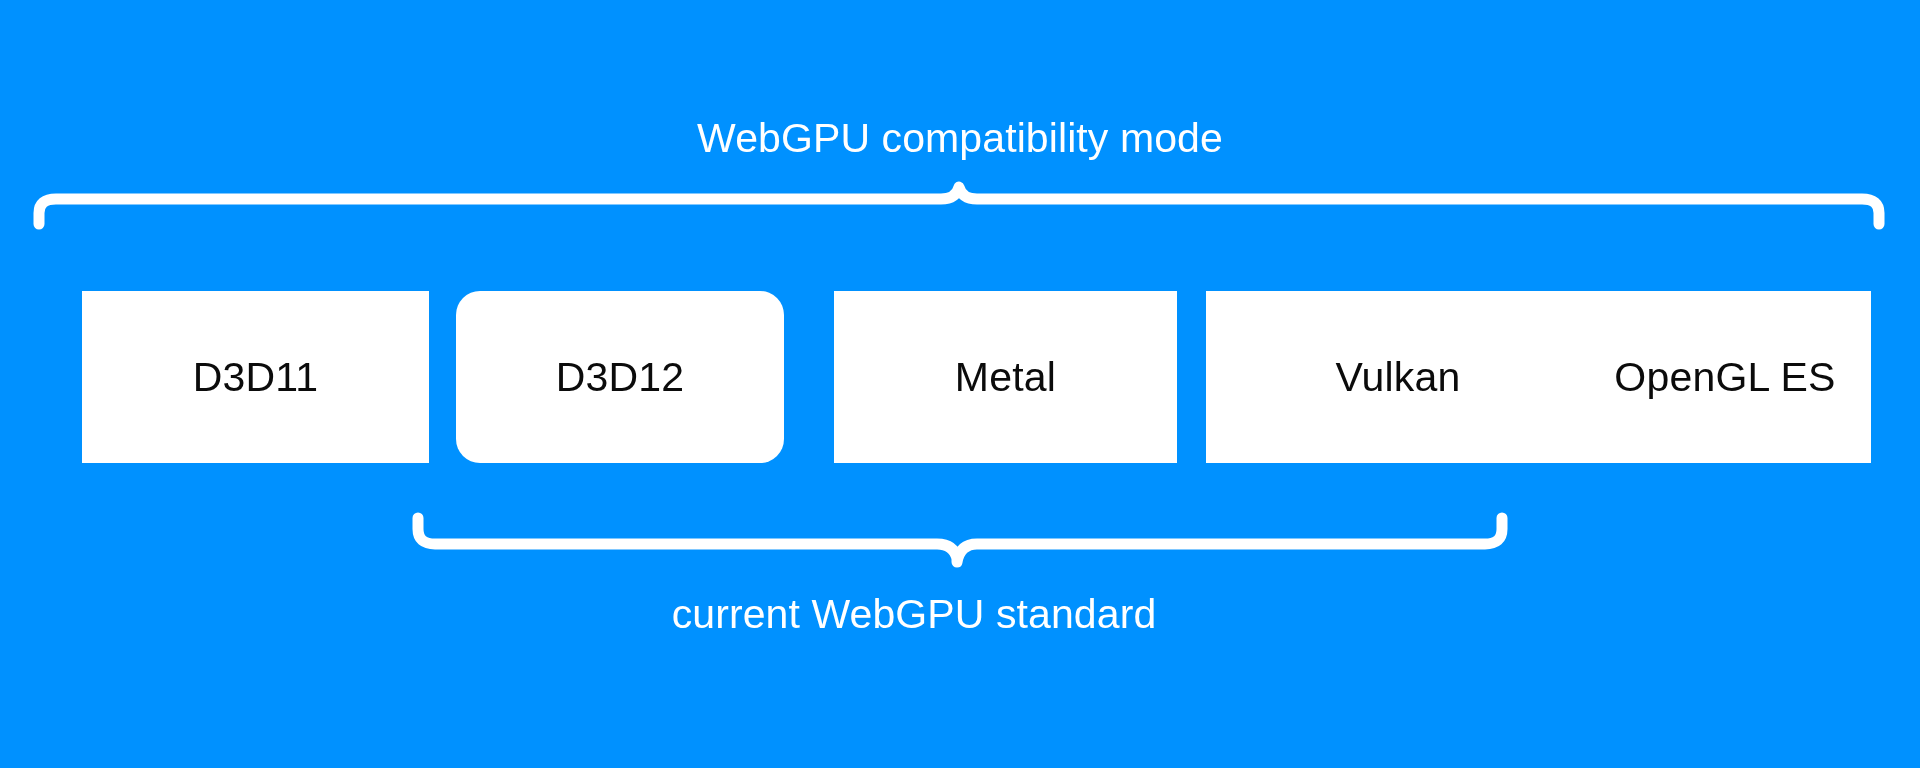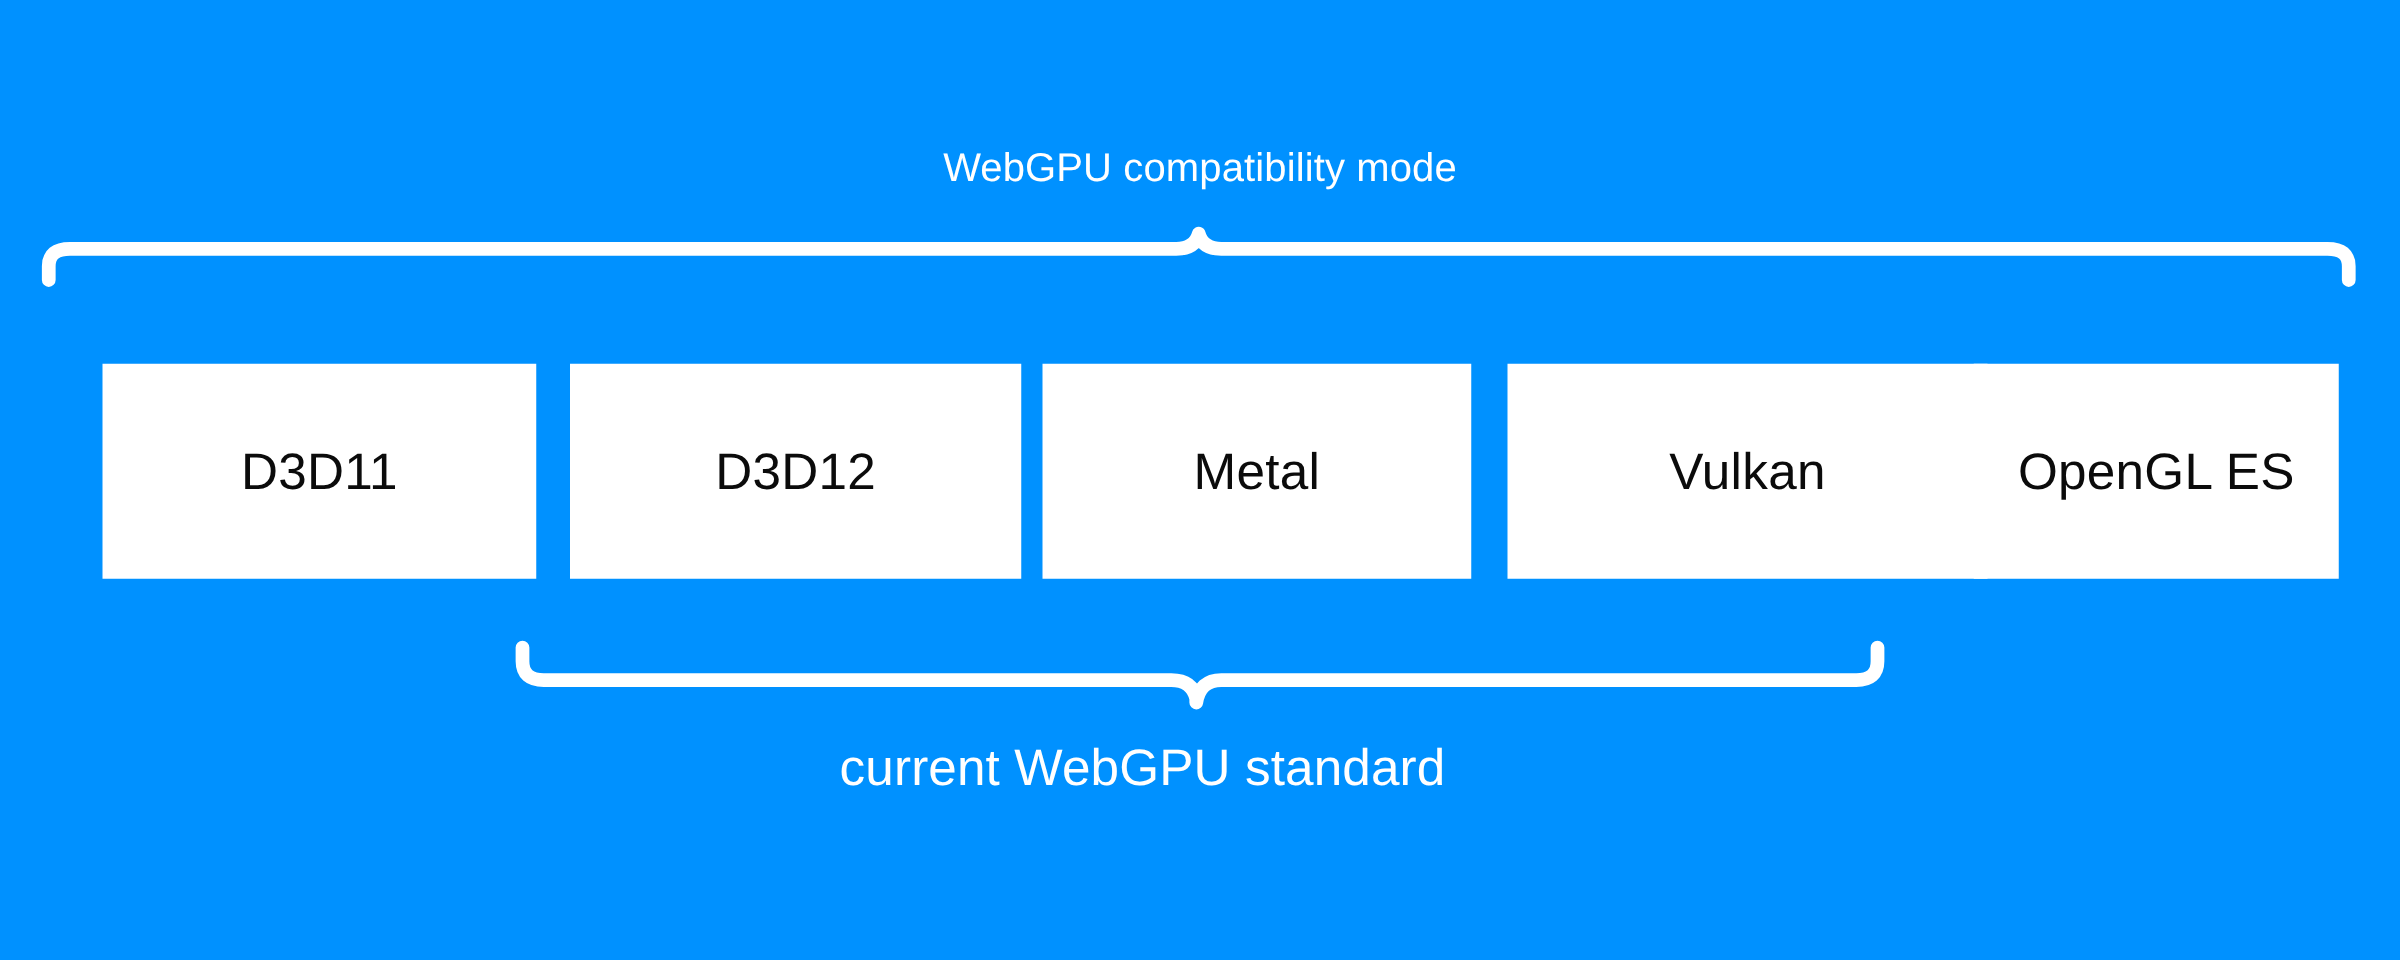--- a/index.html
+++ b/index.html
@@ -23,21 +23,21 @@
   }
 
   
   .top-label {
     position: absolute;
     left: 0;
     top: 118px;
     width: 1920px;
     text-align: center;
     color: #ffffff;
-    font-size: 32px;
+    font-size: 41px;
     font-weight: 400;
     letter-spacing: 0.1px;
     line-height: 1;
     white-space: nowrap;
   }
 
   
   .brace-top {
     position: absolute;
     left: 30px;
@@ -121,21 +121,21 @@
                L 1832,16
                Q 1849,16 1849,30
                L 1849,41" fill="none" stroke="#ffffff" stroke-width="11" stroke-linecap="round" stroke-linejoin="round" vector-effect="non-scaling-stroke"></path>
     </svg>
   </div>
 
   <div class="box-row">
     <div class="api-box" style="left:38px;  width:347px;">
       <span class="api-box-label">D3D11</span>
     </div>
-    <div class="api-box" style="left:412px; width:361px;">
+    <div class="api-box" style="left:412px; width:328px;border-radius:24px;">
       <span class="api-box-label">D3D12</span>
     </div>
     <div class="api-box" style="left:790px; width:343px;">
       <span class="api-box-label">Metal</span>
     </div>
     <div class="api-box" style="left:1162px;width:384px;">
       <span class="api-box-label">Vulkan</span>
     </div>
     <div class="api-box" style="left:1535px;width:292px;">
       <span class="api-box-label">OpenGL ES</span>

